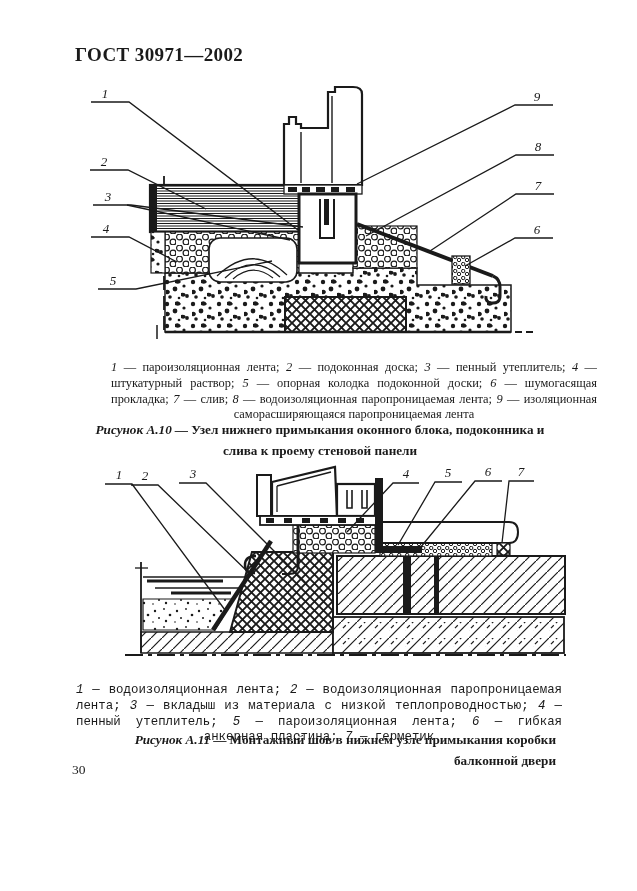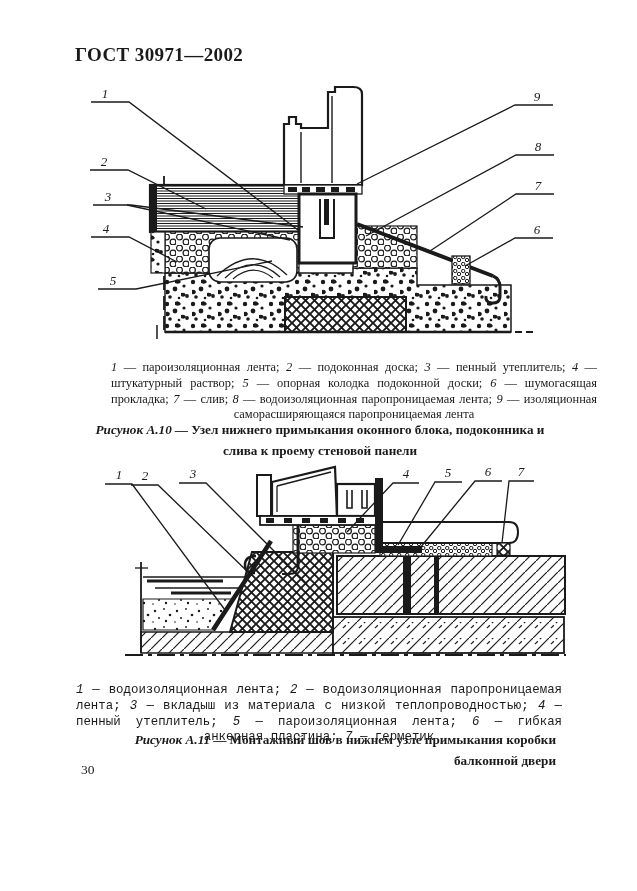--- a/index.html
+++ b/index.html
@@ -25,21 +25,21 @@
   #legend2 { top:671px;font-family:Liberation Mono, monospace; }
   .legend .n { font-style:italic; }
   .fig-title {
     position:absolute; left:84px; width:472px;
     text-align:center; font-size:13.2px; line-height:21px; font-weight:bold;
   }
   #title1 { top:419px; }
   #title2 { top:729px;text-align:right; }
   .fig-title .label { font-style:italic; }
   .fig-title .text { margin-left:3px; }
-  .page-number { position:absolute; left:81px; top:762px; font-size:13.5px; }
+  .page-number { position:absolute; left:72px; top:762px; font-size:13.5px; }
   svg { display:block; }
   svg text.cn {
     font-family:"Liberation Serif", serif; font-style:italic;
     font-size:13px; fill:#1a1a1a;
   }
   .ln { stroke:#1a1a1a; fill:none; }
 </style>
 </head>
 <body>
 

